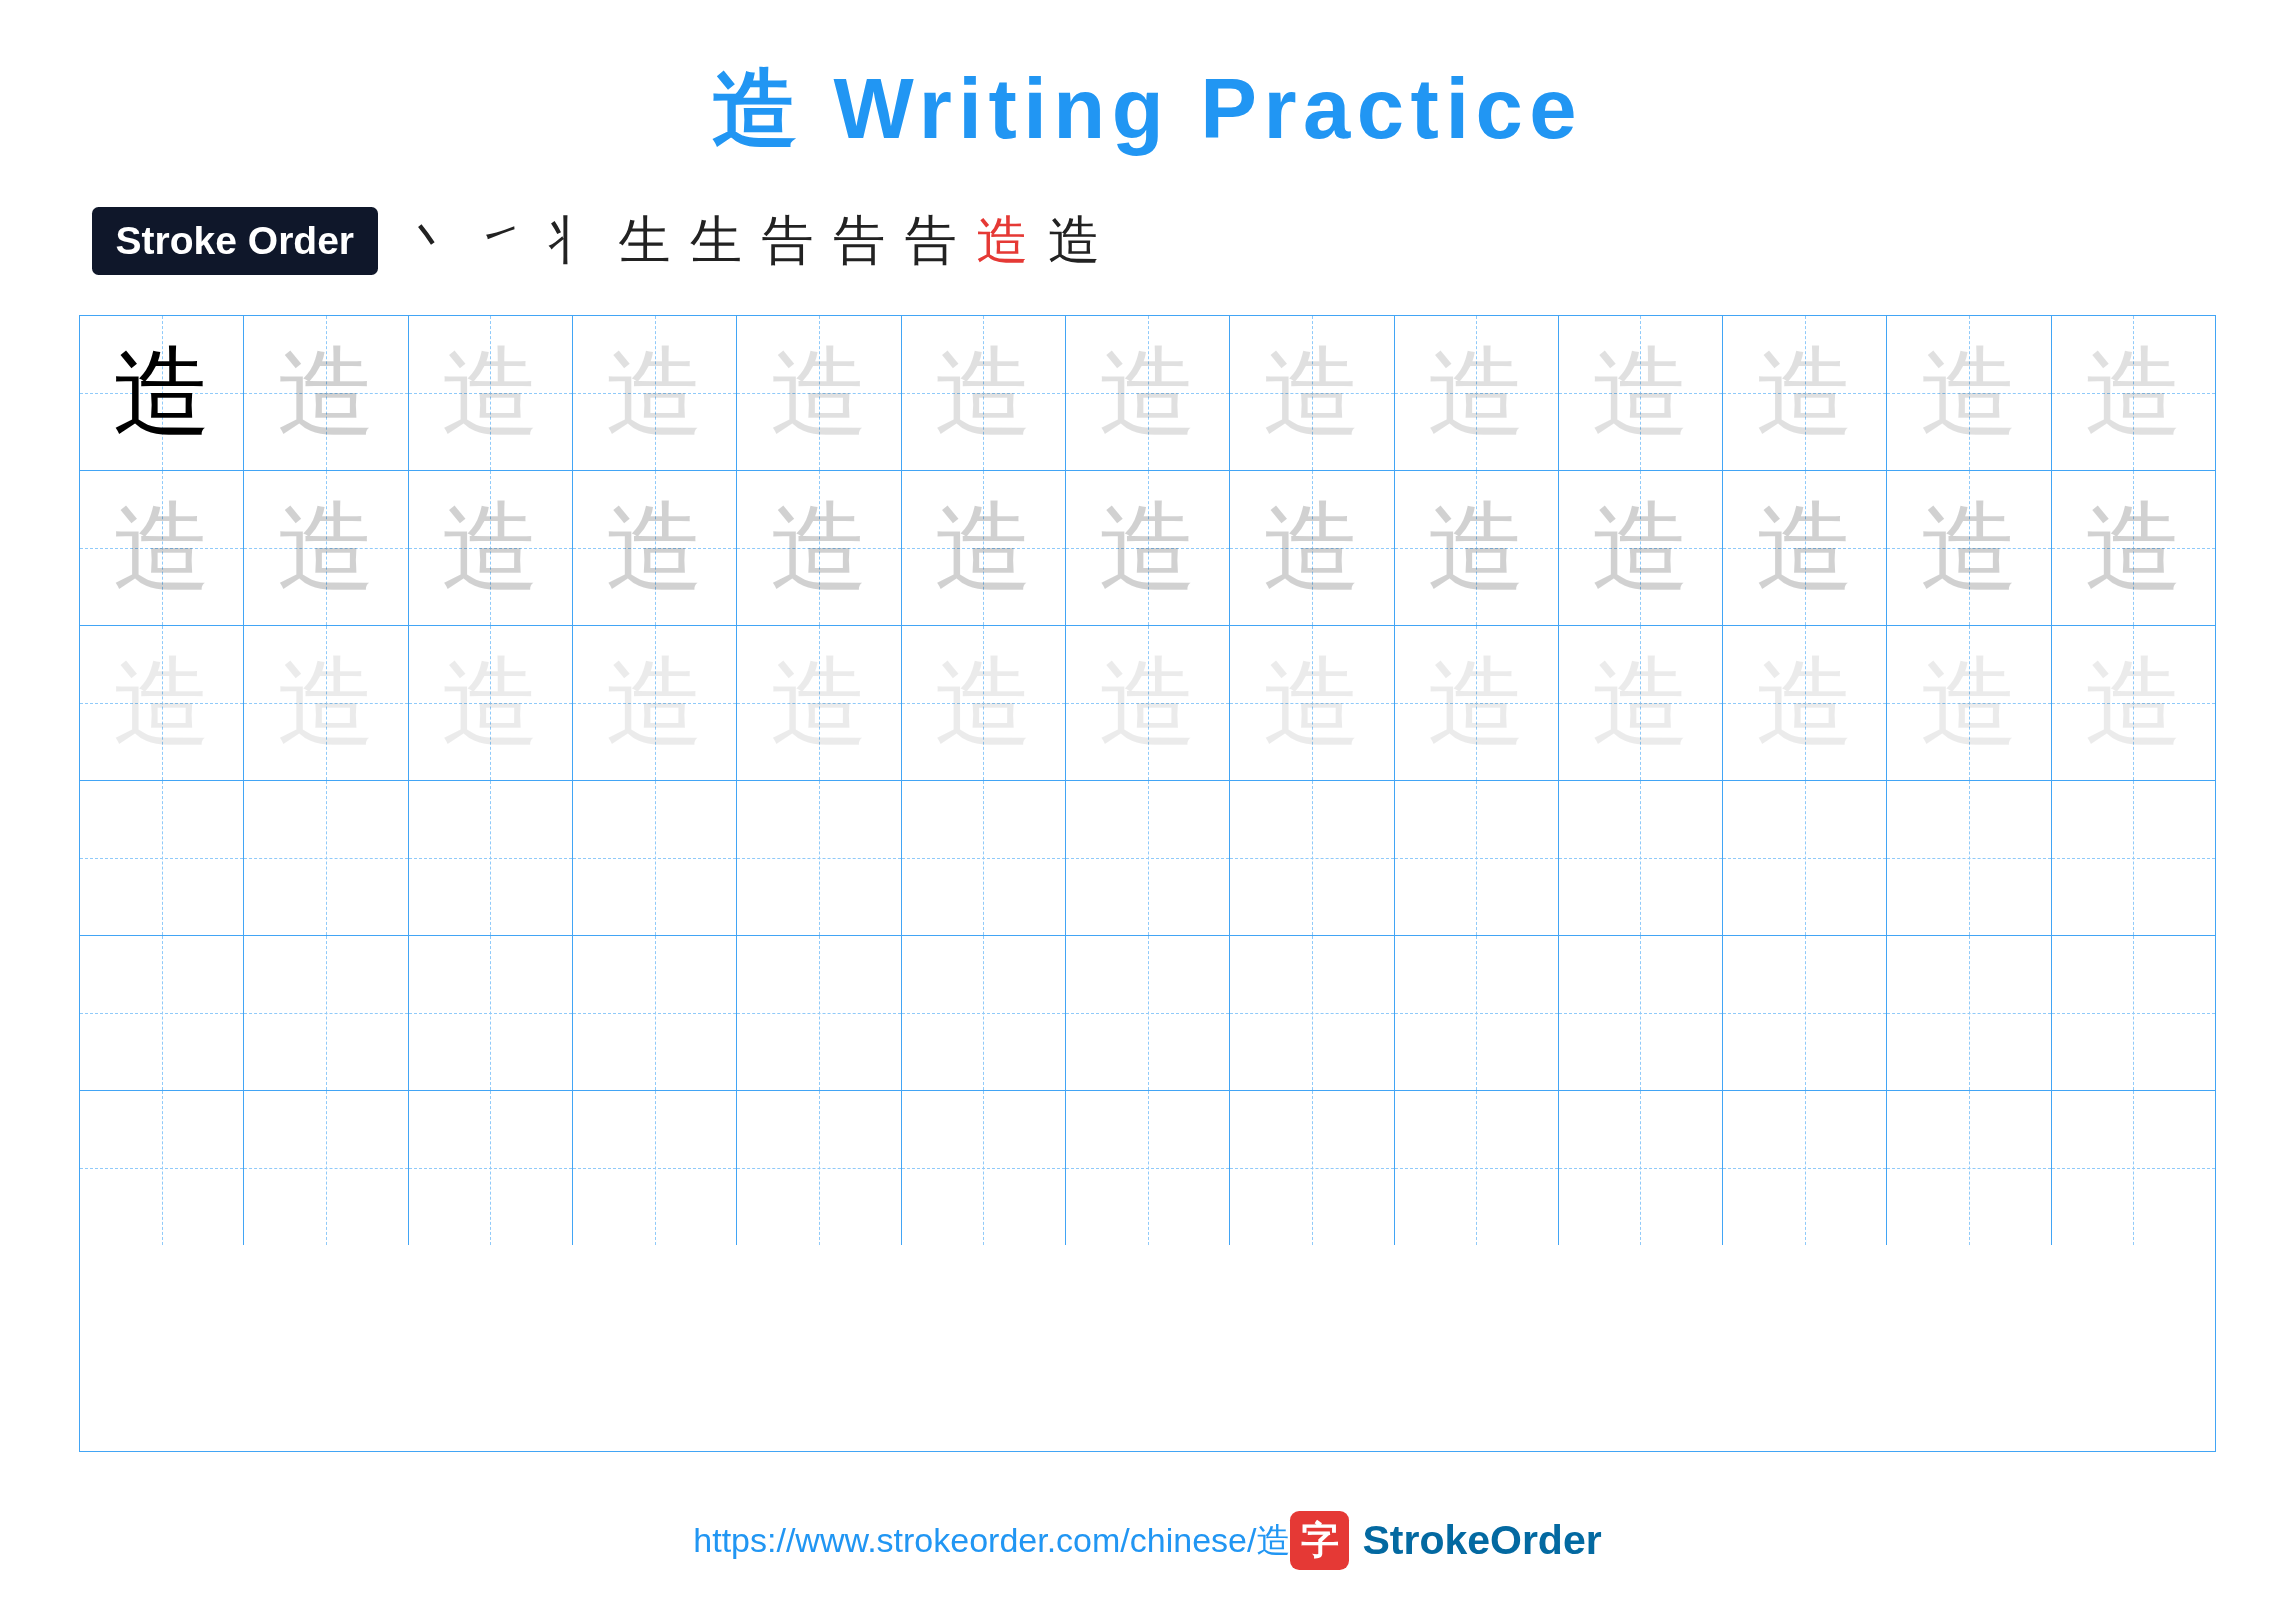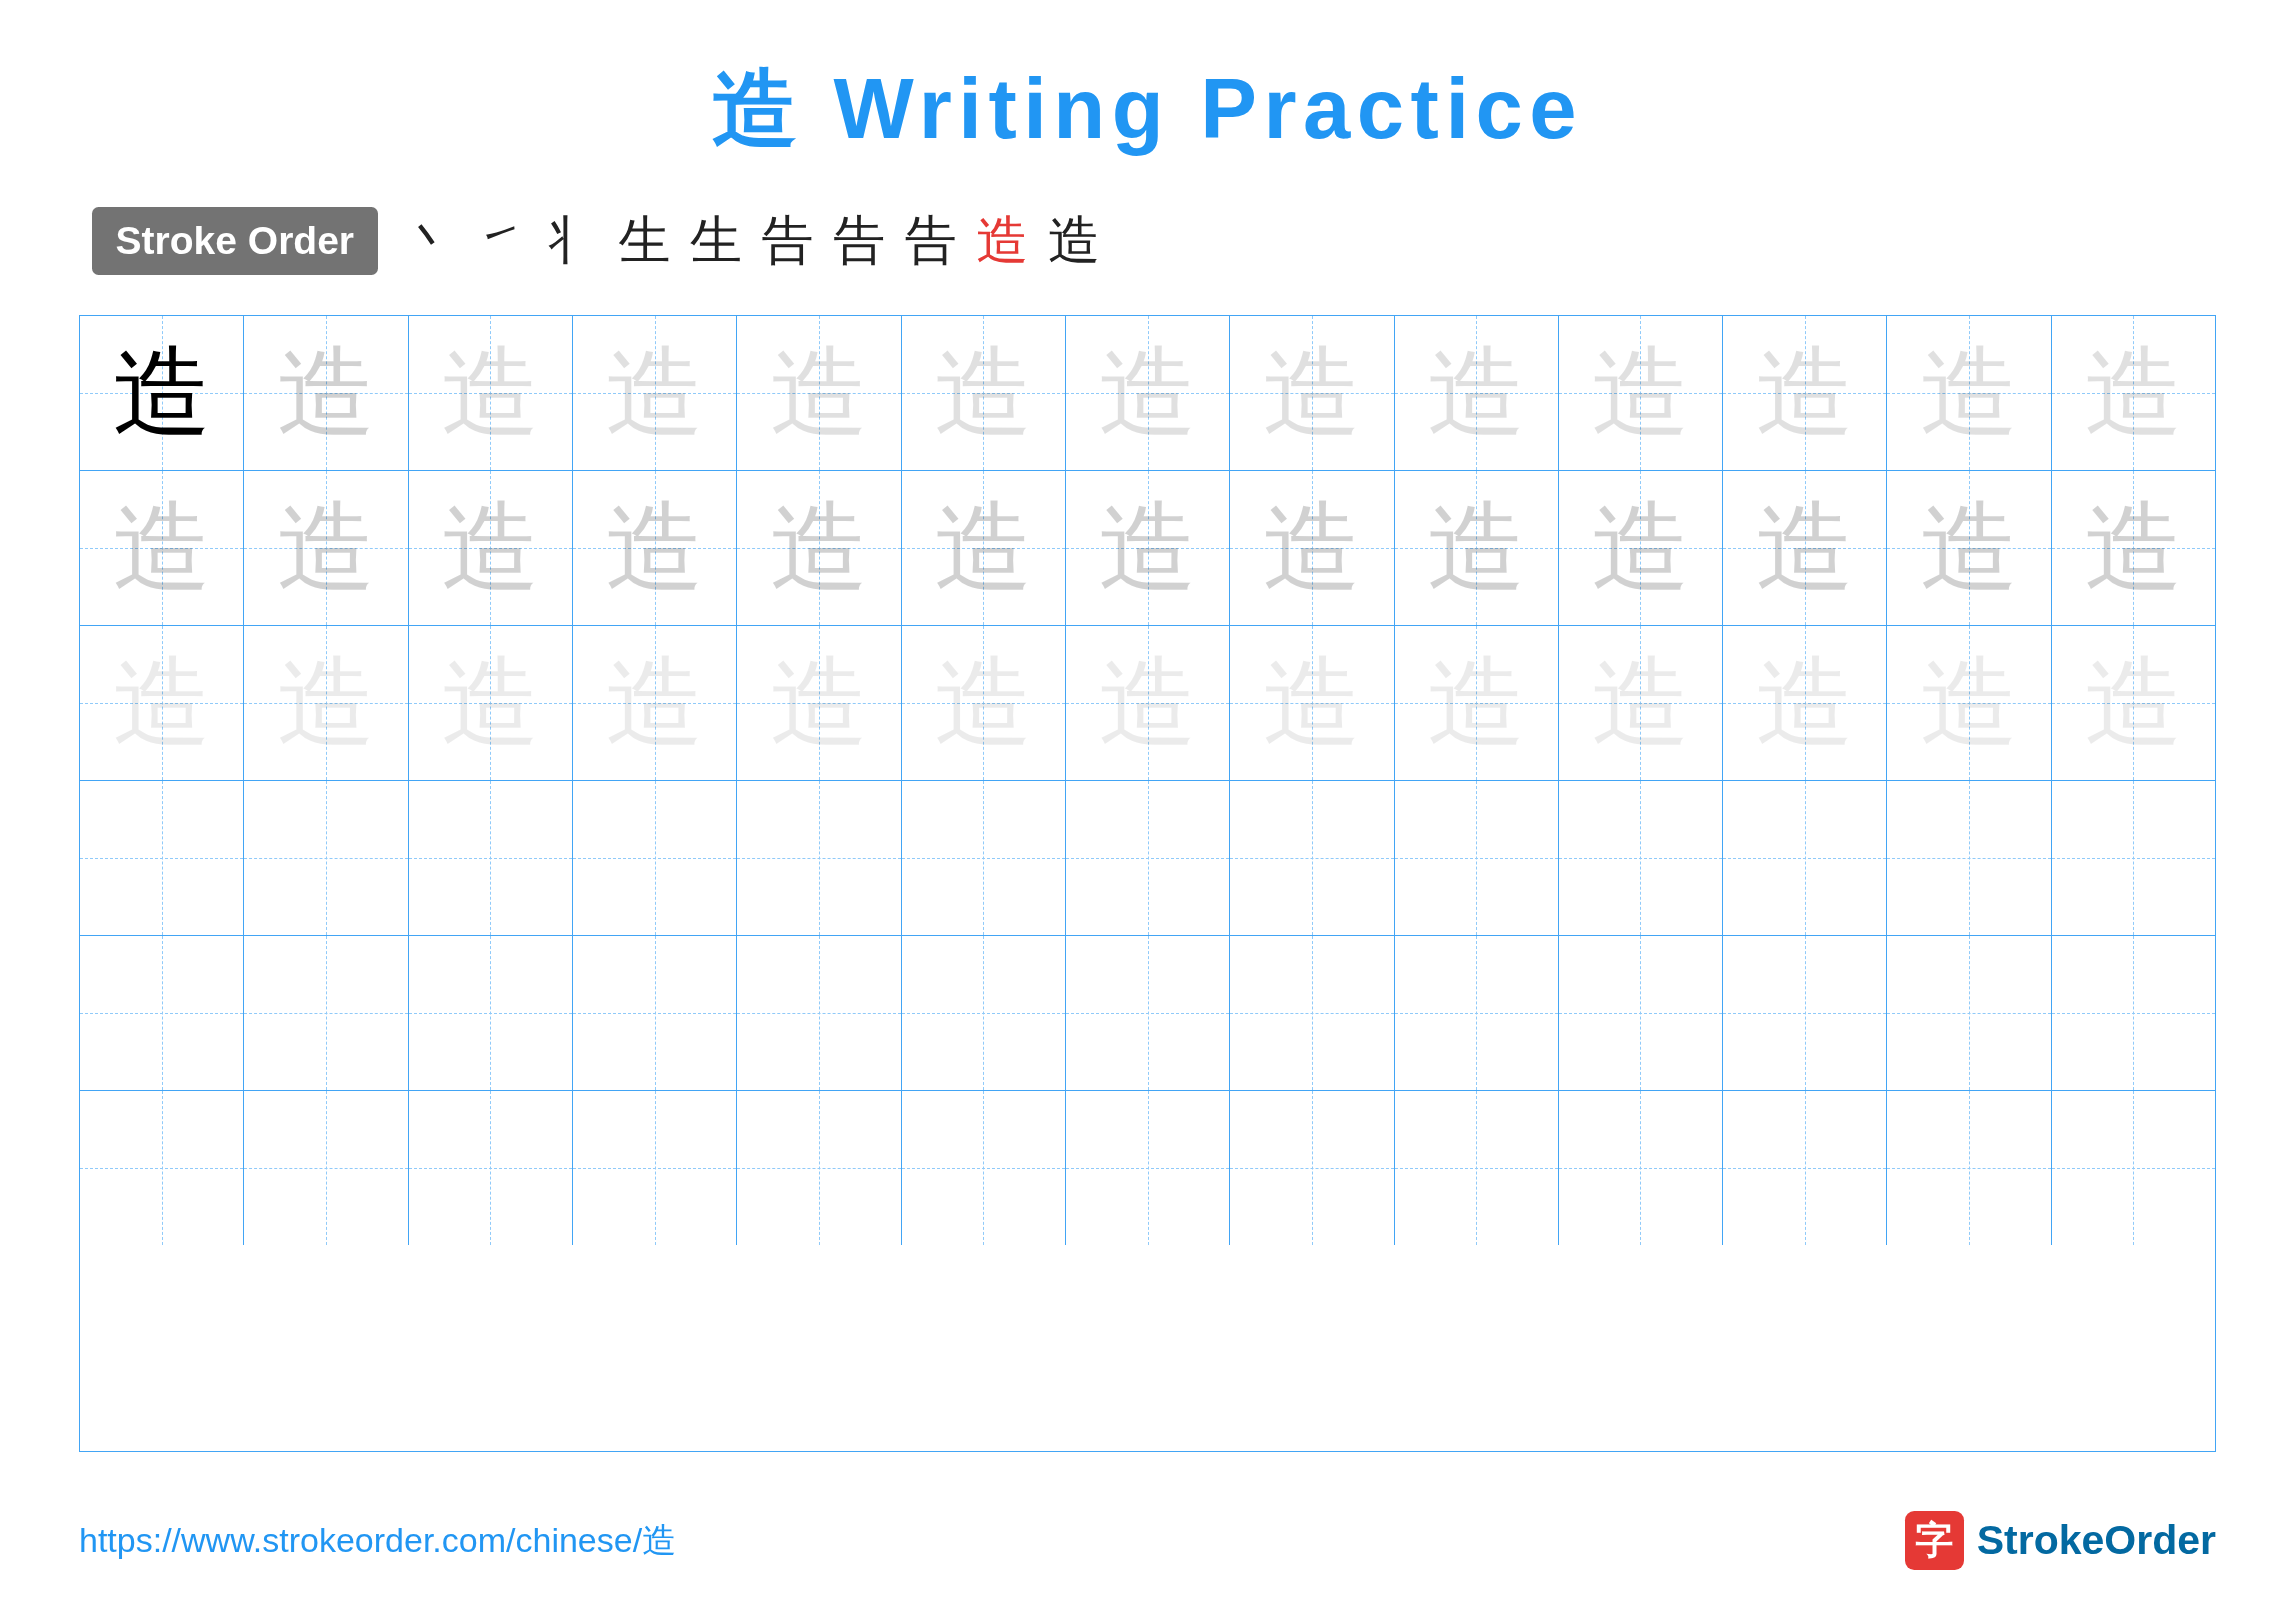--- a/index.html
+++ b/index.html
@@ -33,21 +33,21 @@
 
     .stroke-order-row {
       display: flex;
       align-items: center;
       width: 100%;
       margin-bottom: 39px;
       padding-left: 13px;
     }
 
     .stroke-order-badge {
-      background: #737373;
+      background: #0f172a;
       color: #fff;
       font-size: 39px;
       font-weight: bold;
       padding: 11.8px 23.6px;
       border-radius: 6.5px;
       margin-right: 26px;
       white-space: nowrap;
     }
 
     .stroke-sequence {
@@ -151,21 +151,21 @@
       font-size: 98px;
       line-height: 1;
       font-family: 'SimSun', 'STSong', serif;
       position: relative;
       z-index: 2;
     }
 
     
     .footer {
       display: flex;
-      justify-content: space-between;
+      justify-content: center;
       align-items: center;
       width: 100%;
       margin-top: 59px;
     }
 
     .footer-url {
       font-size: 34px;
       color: #2196F3;
       text-decoration: none;
     }

